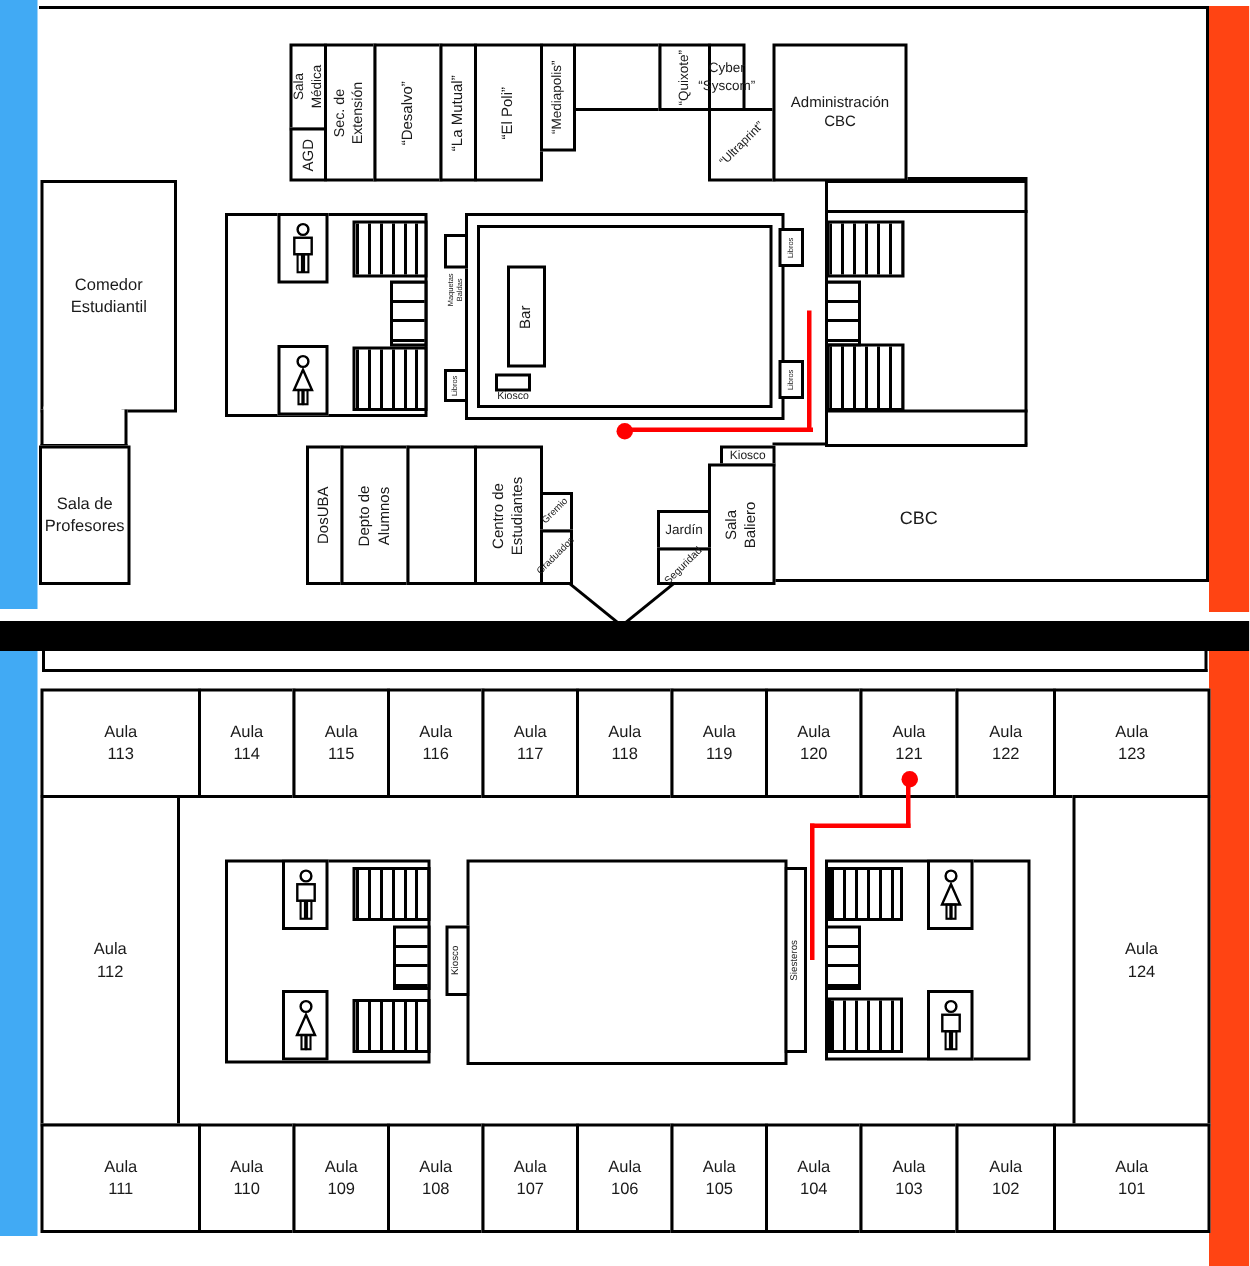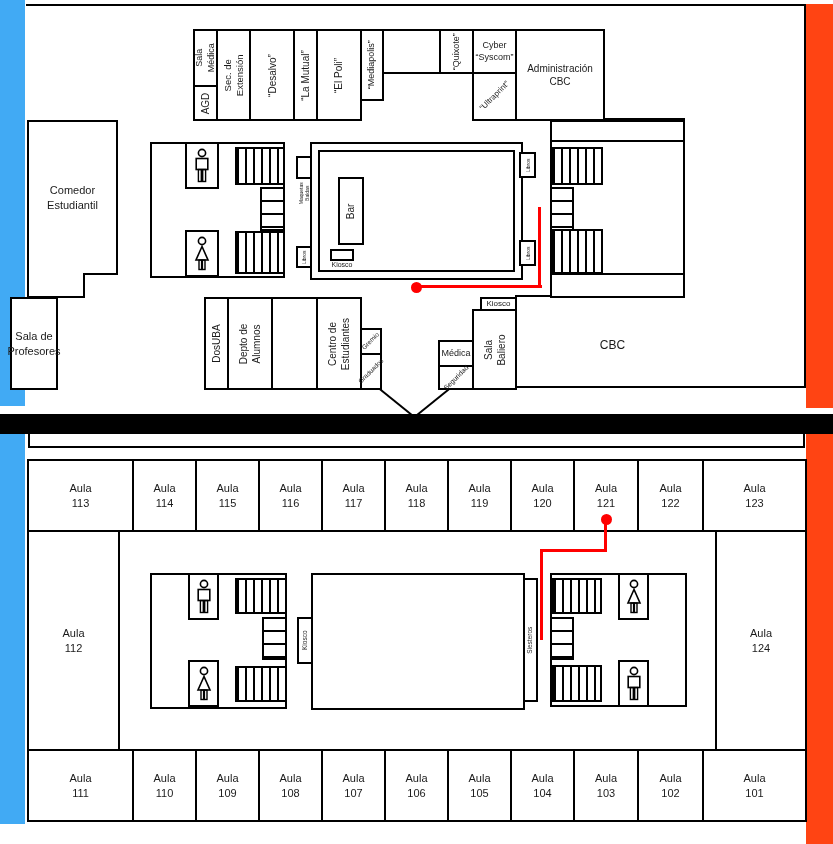--- a/index.html
+++ b/index.html
@@ -66,21 +66,21 @@
   <div class="room" style="left:316px;top:29px;width:46px;height:92px">
       <span class="lbl r270" style="font-size:10px">“El Poli”</span>
     </div>
   <div class="room" style="left:360px;top:29px;width:24px;height:72px">
       <span class="lbl r270" style="font-size:9px">“Mediapolis”</span>
     </div>
   <div class="room" style="left:382px;top:29px;width:59px;height:45px"></div>
   <div class="room" style="left:439px;top:29px;width:35px;height:45px">
       <span class="lbl r270" style="font-size:9px">“Quixote”</span>
     </div>
-  <div class="room" style="left:472px;top:29px;width:45px;height:45px">
+  <div class="room" style="left:472px;top:29px;width:25px;height:45px">
       <span class="lbl" style="font-size:9px">Cyber
 “Syscom”</span>
     </div>
   <div class="room" style="left:472px;top:72px;width:45px;height:49px">
       <span class="lbl r45" style="font-size:8px">“Ultraprint”</span>
     </div>
   <div class="room" style="left:515px;top:29px;width:90px;height:92px">
       <span class="lbl" style="font-size:10px">Administración
 CBC</span>
     </div>
@@ -137,21 +137,21 @@
       <span class="lbl r270" style="font-size:5px">Libros</span>
     </div>
 
   <div class="room" style="left:550px;top:120px;width:135px;height:178px"></div>
   <div class="wall" style="left:550px;top:140px;width:135px;height:2px"></div>
   <div class="wall" style="left:550px;top:273px;width:135px;height:2px"></div>
   <div class="stairs" style="left:551px;top:147px;width:52px;height:38px"></div>
   <div class="lockers" style="left:550px;top:187px;width:24px;height:44px"></div>
   <div class="stairs" style="left:551px;top:229px;width:52px;height:45px"></div>
 
-  <div class="room" style="left:10px;top:297px;width:48px;height:93px">
+  <div class="room" style="left:26px;top:297px;width:61px;height:93px">
       <span class="lbl">Sala de
 Profesores</span>
     </div>
   <div class="room" style="left:204px;top:297px;width:25px;height:93px">
       <span class="lbl r270" style="font-size:10px">DosUBA</span>
     </div>
   <div class="room" style="left:227px;top:297px;width:46px;height:93px">
       <span class="lbl r270" style="font-size:10px">Depto de
 Alumnos</span>
     </div>
@@ -168,21 +168,21 @@
     </div>
 
   <div class="room" style="left:480px;top:297px;width:37px;height:14px">
       <span class="lbl" style="font-size:8px">Kiosco</span>
     </div>
   <div class="room" style="left:472px;top:309px;width:45px;height:81px">
       <span class="lbl r270" style="font-size:10px">Sala
 Baliero</span>
     </div>
   <div class="room" style="left:438px;top:340px;width:36px;height:27px">
-      <span class="lbl" style="font-size:9px">Médica</span>
+      <span class="lbl" style="font-size:9px">Jardín</span>
     </div>
   <div class="room" style="left:438px;top:365px;width:36px;height:25px">
       <span class="lbl r45" style="font-size:7px">Seguridad</span>
     </div>
   <div class="label" style="left:575px;top:333px;width:75px;height:24px;font-size:12px">
       <span class="lbl">CBC</span>
     </div>
 
   <div class="dot" style="left:411px;top:282px"></div>
   <div class="rseg" style="left:416px;top:285px;width:126px;height:3px"></div>

